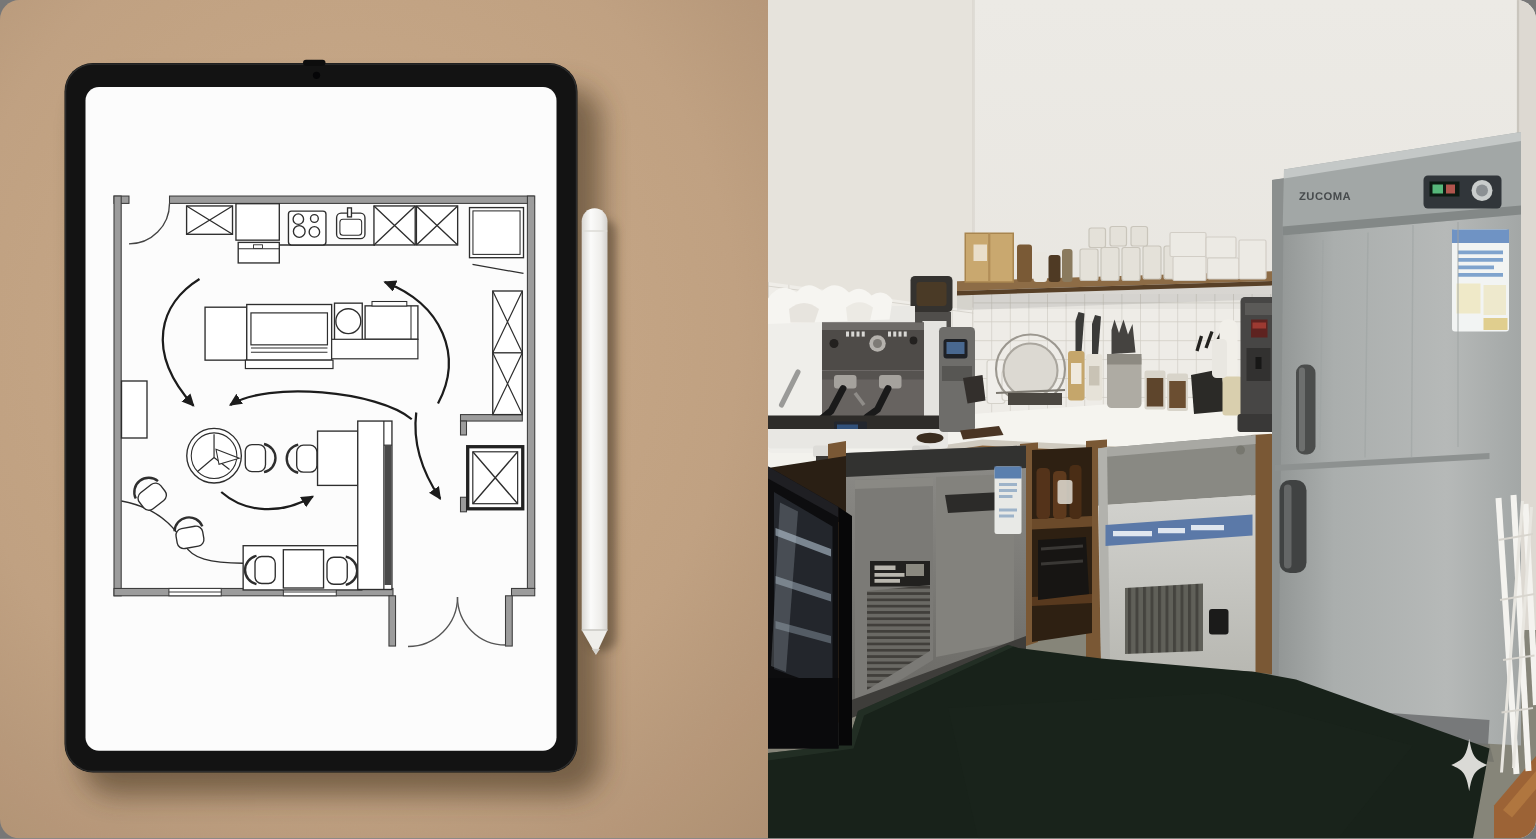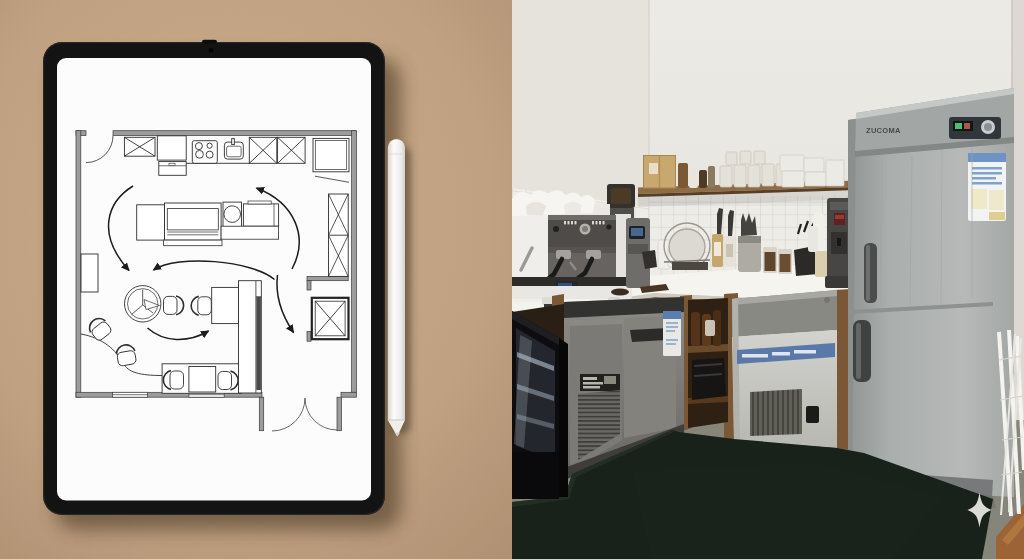--- a/index.html
+++ b/index.html
@@ -1,16 +1,16 @@
 <!DOCTYPE html>
 <html><head>
 <meta charset="utf-8">
 <style>
   html,body{margin:0;padding:0;background:#777;}
-  #stage{position:relative;width:1024px;height:559px;overflow:hidden;font-family:"Liberation Sans",sans-serif;}
+  #stage{position:relative;width:1024px;height:559px;overflow:hidden;font-family:"Liberation Sans",sans-serif;border-radius:13px;}
   #stage svg{position:absolute;top:0;display:block;}
   #leftsvg{left:0;}
   #rightsvg{left:512px;}
 </style>
 </head>
 <body>
 <div id="stage">
 <svg id="leftsvg" width="512" height="559" viewBox="0 0 512 559">
   <defs>
     <radialGradient id="kraft" cx="45%" cy="40%" r="85%">

